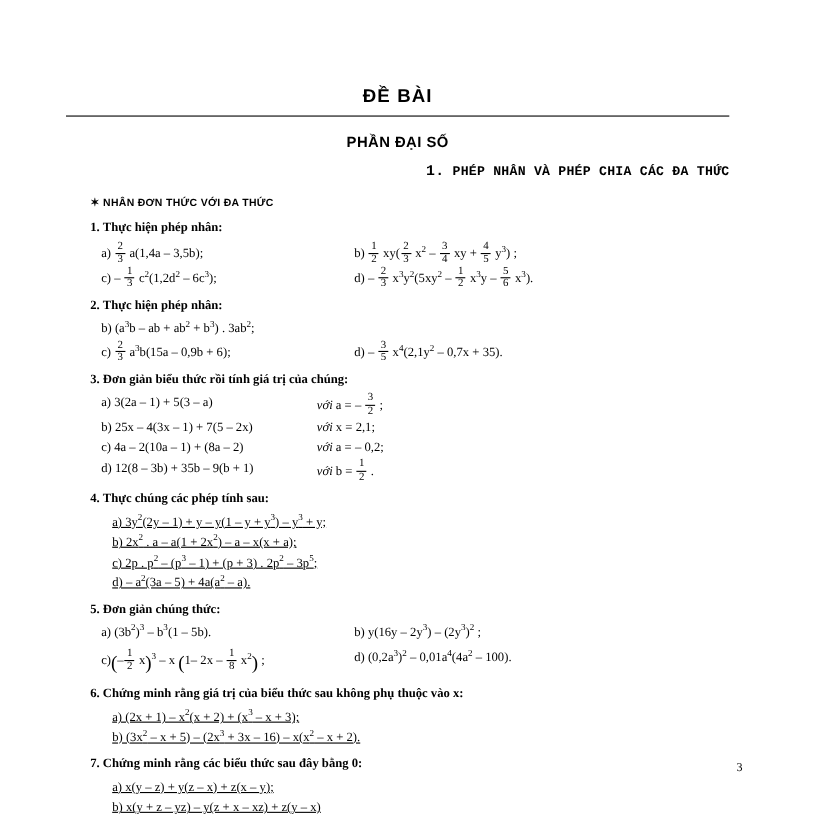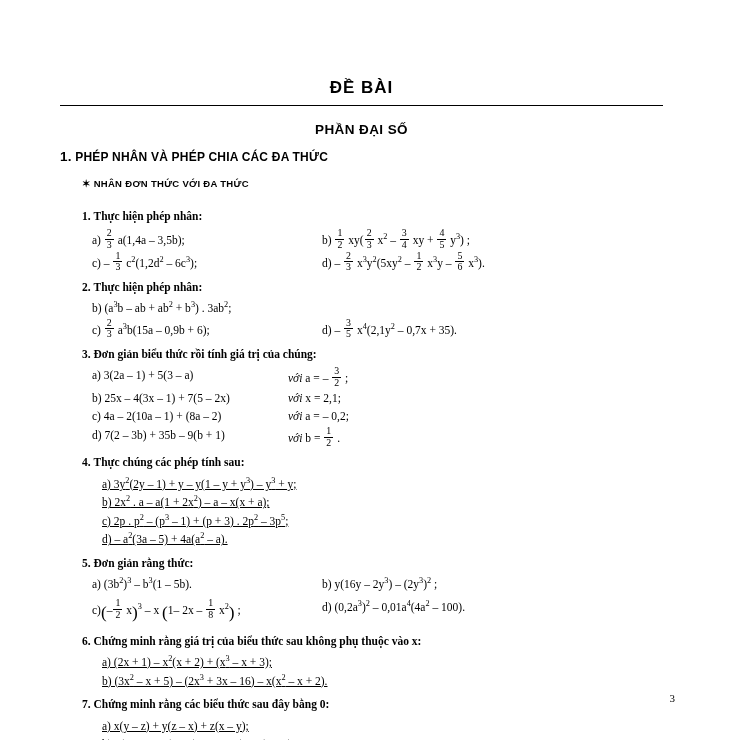--- a/index.html
+++ b/index.html
@@ -39,36 +39,36 @@
   }
   .section-title {
     font-family: "Liberation Sans", sans-serif;
     font-weight: bold;
     font-size: 13.5px;
     letter-spacing: 0.4px;
     text-align: center;
     margin: 4px 0 12px 0;
   }
   .chapter-title {
-    font-family: Liberation Sans, sans-serif;
+    font-family: Liberation Mono, monospace;
     font-weight: bold;
     font-size: 12px;
     letter-spacing: 0.2px;
-    text-align: left;
+    text-align: right;
     margin: 0 0 14px 0;
   }
   .chapter-title .num {
     font-size: 13.5px;
   }
   .subsection {
     font-family: "Liberation Sans", sans-serif;
     font-weight: bold;
     font-size: 9.5px;
     letter-spacing: 0.3px;
-    margin: 0 0 19px 22px;
+    margin: 0 0 9px 22px;
   }
   .subsection .star {
     font-size: 10px;
   }
   .prob {
     margin: 0 0 3px 22px;
     font-size: 11.5px;
     line-height: 1.5;
   }
   .prob-head {
@@ -206,41 +206,41 @@
     </div>
     <div class="row wide">
       <div class="col col-a">b) 25x – 4(3x – 1) + 7(5 – 2x)</div>
       <div class="col col-b"><em>với</em> x = 2,1;</div>
     </div>
     <div class="row wide">
       <div class="col col-a">c) 4a – 2(10a – 1) + (8a – 2)</div>
       <div class="col col-b"><em>với</em> a = – 0,2;</div>
     </div>
     <div class="row wide">
-      <div class="col col-a">d) 7(2 – 3b) + 35b – 9(b + 1)</div>
+      <div class="col col-a">d) 12(8 – 3b) + 35b – 9(b + 1)</div>
       <div class="col col-b">
         <em>với</em> b = <span class="frac"><span class="n">1</span><span class="d">2</span></span> .
       </div>
     </div>
   </div>
 
   <div class="prob">
     <span class="prob-head">4.</span>
     <span class="prob-head">Thực chúng các phép tính sau:</span>
   </div>
   <div class="items">
     <div class="single">a) 3y<sup>2</sup>(2y – 1) + y – y(1 – y + y<sup>3</sup>) – y<sup>3</sup> + y;</div>
     <div class="single">b) 2x<sup>2</sup> . a – a(1 + 2x<sup>2</sup>) – a – x(x + a);</div>
     <div class="single">c) 2p . p<sup>2</sup> – (p<sup>3</sup> – 1) + (p + 3) . 2p<sup>2</sup> – 3p<sup>5</sup>;</div>
     <div class="single">d) – a<sup>2</sup>(3a – 5) + 4a(a<sup>2</sup> – a).</div>
   </div>
 
   <div class="prob">
     <span class="prob-head">5.</span>
-    <span class="prob-head">Đơn giản rằng thức:</span>
+    <span class="prob-head">Đơn giản chúng thức:</span>
   </div>
   <div class="items">
     <div class="row">
       <div class="col col-a">a) (3b<sup>2</sup>)<sup>3</sup> – b<sup>3</sup>(1 – 5b).</div>
       <div class="col col-b">b) y(16y – 2y<sup>3</sup>) – (2y<sup>3</sup>)<sup>2</sup> ;</div>
     </div>
     <div class="row" style="margin-top:4px;">
       <div class="col col-a">
         c)<span class="big-paren">(</span>–<span class="frac"><span class="n">1</span><span class="d">2</span></span> x<span class="big-paren">)</span><sup>3</sup> – x <span class="big-paren">(</span>1– 2x – <span class="frac"><span class="n">1</span><span class="d">8</span></span> x<sup>2</sup><span class="big-paren">)</span> ;
       </div>

